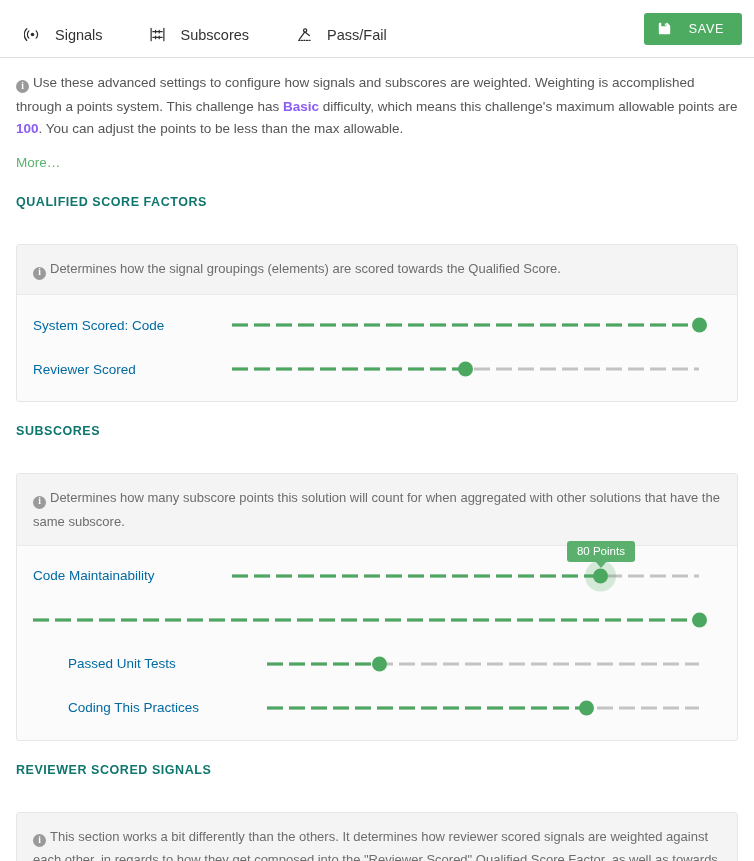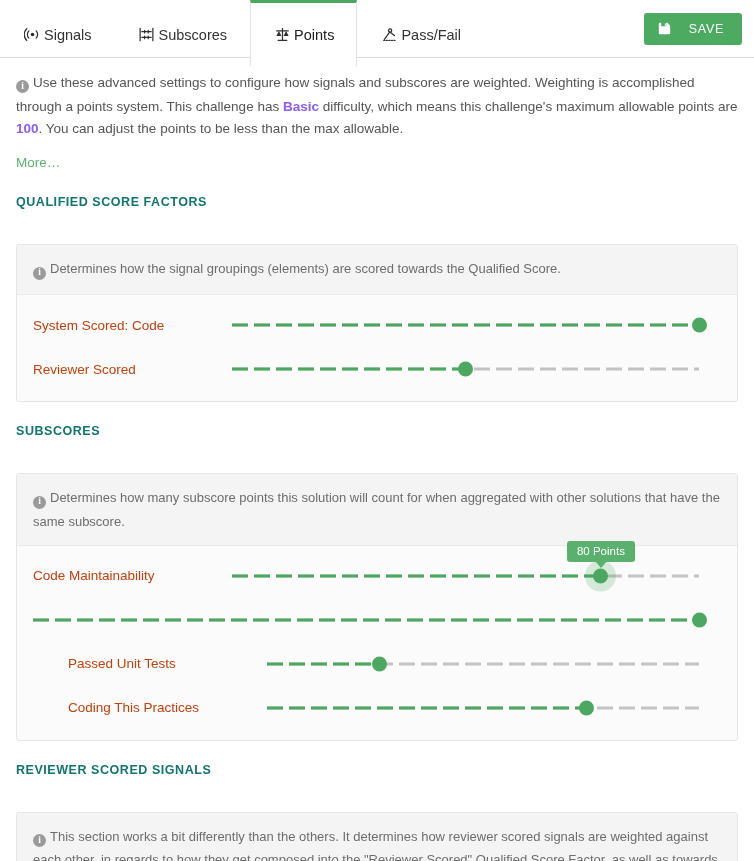--- a/index.html
+++ b/index.html
@@ -18,21 +18,21 @@
     height: 58px;
     border-bottom: 1px solid #dcdcdc;
     display: flex;
     align-items: stretch;
     background: #ffffff;
   }
   .tabs { display: flex; align-items: stretch; }
   .tab {
     display: flex;
     align-items: center;
-    gap: 3px;
+    gap: 14px;
     padding: 0 22px;
     height: 66px;
     font-size: 14.5px;
     color: #333333;
     cursor: pointer;
     border-top: 3px solid transparent;
     border-left: 1px solid transparent;
     border-right: 1px solid transparent;
     background: transparent;
     position: relative;
@@ -157,21 +157,21 @@
   
   .slider-row {
     display: flex;
     align-items: center;
     height: 44px;
     padding: 0 16px;
     position: relative;
   }
   .slider-label {
     font-size: 13.5px;
-    color: #c2410c;
+    color: #0369a1;
     width: 199px;
     flex: none;
     white-space: nowrap;
   }
   .slider-row.indent .slider-label { padding-left: 35px; width: 234px; }
 
   .slider {
     position: relative;
     flex: 1 1 auto;
     height: 22px;
@@ -265,31 +265,20 @@
       <div class="tab">
         <span class="ticon">
           <svg width="17" height="17" viewBox="0 0 16 16" fill="none" stroke="#2f2f2f" stroke-width="1.15" stroke-linecap="round" stroke-linejoin="round">
             <path d="M2 2.2v11.6M14 2.2v11.6"></path>
             <path d="M3.6 5.3h8.8M3.6 10.7h8.8"></path>
             <path d="M6.2 4v2.6M9.6 4v2.6M6.2 9.4V12M9.6 9.4V12"></path>
           </svg>
         </span>
         <span class="tlabel">Subscores</span>
       </div>
-      <div class="tab active">
-        <span class="ticon">
-          <svg width="17" height="17" viewBox="0 0 16 16" fill="none" stroke="#2f2f2f" stroke-width="1.15" stroke-linecap="round" stroke-linejoin="round">
-            <path d="M8 2.3v11.2M3.9 13.5h8.2"></path>
-            <path d="M2.6 4.6h10.8"></path>
-            <path d="M4.6 4.8 2.2 9.4h4.8z" fill="#2f2f2f" stroke="none"></path>
-            <path d="M11.4 4.8 9 9.4h4.8z" fill="#2f2f2f" stroke="none"></path>
-          </svg>
-        </span>
-        <span class="tlabel">Points</span>
-      </div>
       <div class="tab">
         <span class="ticon">
           <svg width="17" height="17" viewBox="0 0 16 16" fill="none" stroke="#2f2f2f" stroke-width="1.15" stroke-linecap="round" stroke-linejoin="round">
             <circle cx="8.6" cy="4.2" r="1.5"></circle>
             <path d="M3.2 12.6 8.3 5.6M8.3 5.6l4.3 3.4M2.6 13.6h1M5 13.6h1M7.4 13.6h1M9.8 13.6h1M12.2 13.6h1"></path>
           </svg>
         </span>
         <span class="tlabel">Pass/Fail</span>
       </div>
     </div>

